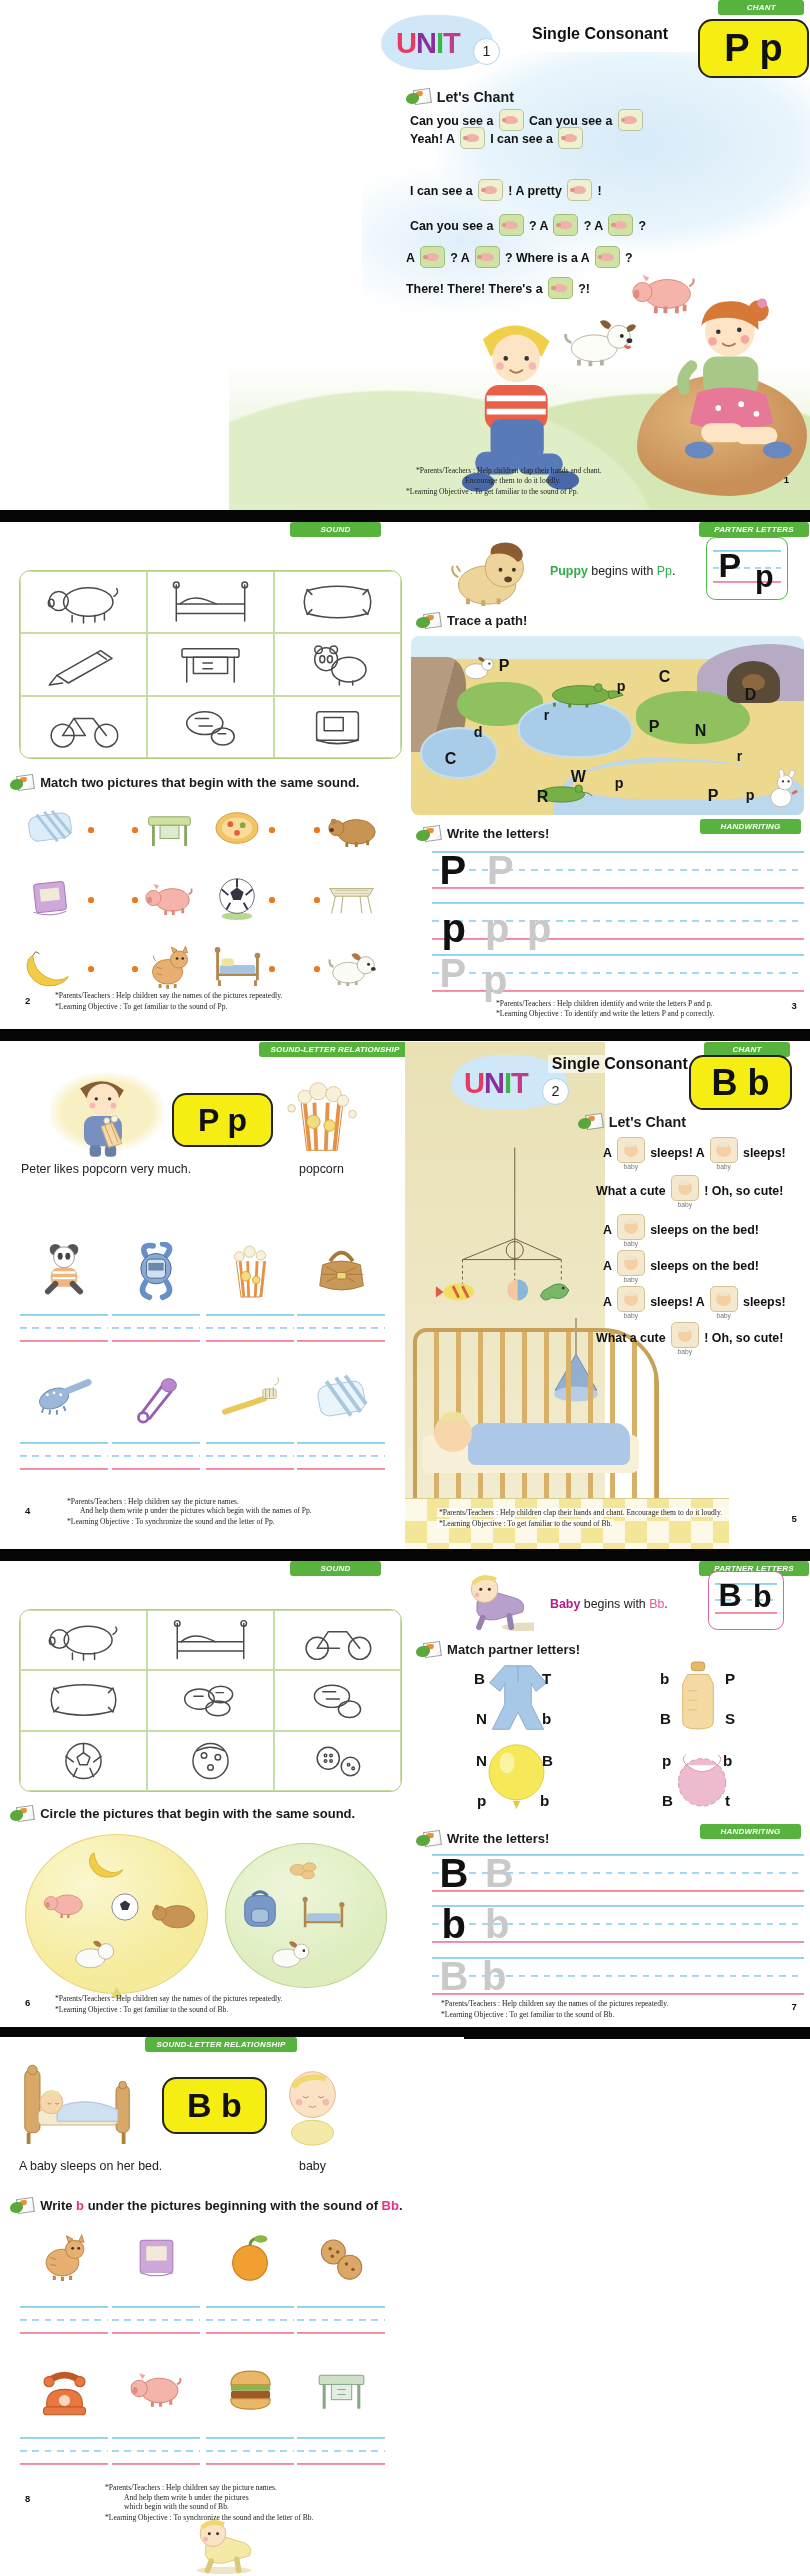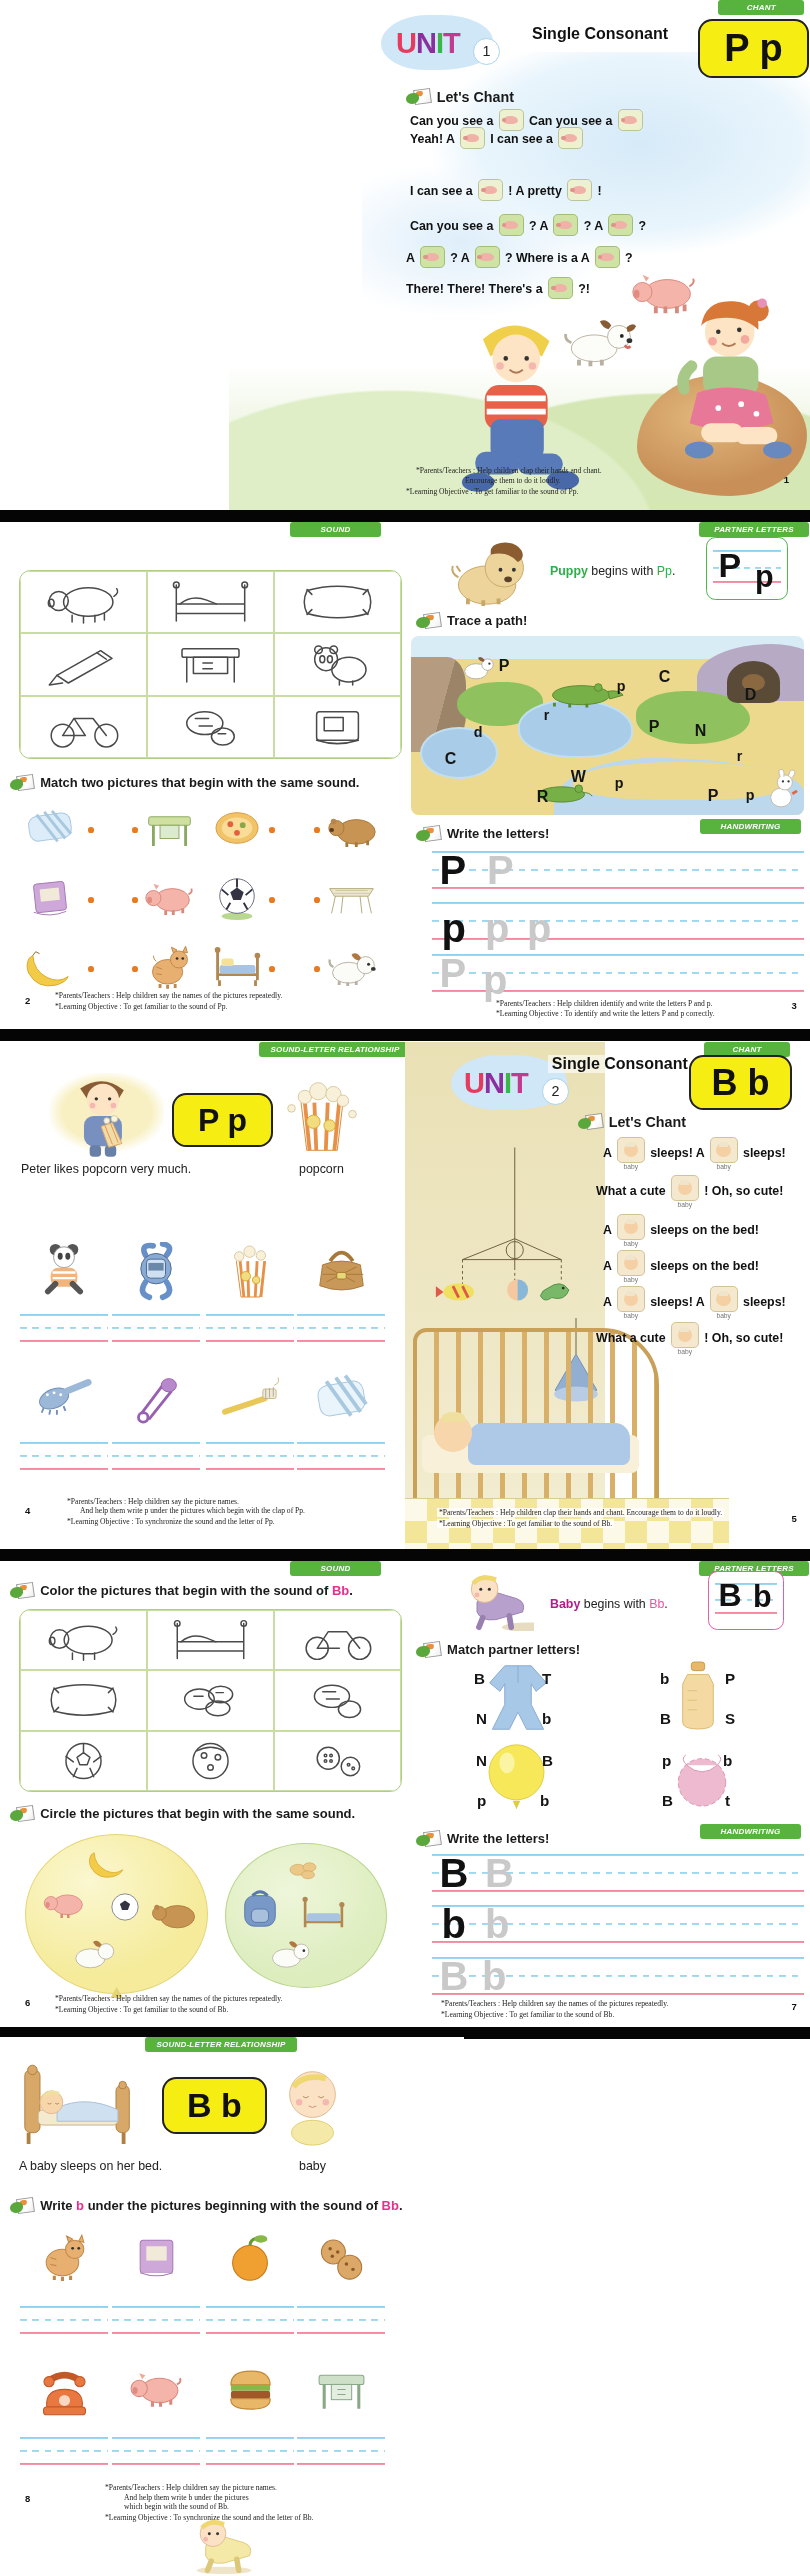--- a/index.html
+++ b/index.html
@@ -521,21 +521,21 @@
     </div>
     <div class="abs" style="left:297px;top:328px;width:88px;height:111px">
       <svg style="margin:0 auto" width="57" height="57" viewBox="0 0 60 60">
           <rect x="6" y="14" width="48" height="32" rx="10" transform="rotate(-10 30 30)" fill="#eaf4fb" stroke="#a8c8e0"></rect>
           <path d="M14 12l26 36M24 8l26 36M34 6l22 30" stroke="#a8c8e0" stroke-width="4"></path>
         </svg>
       <div class="wlines lines3 abs" style="left:0;top:69px"></div>
     </div>
     <div class="pagenum" style="left:25px;top:463px">4</div>
     <div class="foot" style="left:67px;top:455px">*Parents/Teachers : Help children say the picture names.</div>
-    <div class="foot" style="left:80px;top:464px">And help them write p under the pictures which begin with the clap of Pp.</div>
+    <div class="foot" style="left:80px;top:464px">And help them write p under the pictures which begin with the names of Pp.</div>
     <div class="foot" style="left:67px;top:475px">*Learning Objective : To synchronize the sound and the letter of Pp.</div>
   </div>
 
   <div class="page" id="pg5" style="left:405px;top:1042px;width:405px;height:507px">
     <div class="abs" style="left:0;top:0;width:200px;height:457px;background:linear-gradient(#e9e0b4,#f2ecd0),repeating-linear-gradient(90deg,rgba(0,0,0,0) 0 29px,rgba(255,255,255,.75) 29px 30.5px)"></div>
     <svg class="abs" style="left:29px;top:105px" width="152" height="191" viewBox="0 0 160 200">
         <path d="M85 0v96M30 118h104M85 96l-55 22M85 96l49 22M85 96v30" stroke="#6a5a3a" fill="none"></path>
         <circle cx="85" cy="108" r="9" fill="none" stroke="#6a5a3a"></circle>
         <path d="M30 118v26M134 118v22M85 126v16" stroke="#6a5a3a" stroke-dasharray="3 3" fill="none"></path>
         <ellipse cx="26" cy="152" rx="16" ry="9" fill="#f0e060"></ellipse>
@@ -576,24 +576,20 @@
     <div class="chantline" style="left:191px;top:280px">What a cute <span class="chantpic baby"><i>baby</i></span> ! Oh, so cute!</div>
     <div class="foot" style="left:32px;top:466px;background:rgba(255,255,255,.8);padding:0 1.9px">*Parents/Teachers : Help children clap their hands and chant. Encourage them to do it loudly.</div>
     <div class="foot" style="left:32px;top:477px;background:rgba(255,255,255,.8);padding:0 1.9px">*Learning Objective : To get familiar to the sound of Bb.</div>
     <div class="pagenum" style="right:13.3px;top:471px">5</div>
   </div>
 
   <div class="bar" style="top:1549px"></div>
 
   <div class="page" id="pg6" style="left:0;top:1561px;width:405px;height:466px">
     <div class="tab" style="left:290px;top:0;min-width:72px">SOUND</div>
-    <div class="instr" style="left:9.5px;top:19px;width:391px">
-        <span class="croc"></span>
-        <span class="txt"><span>Color the pictures that begin with the sound of </span><span class="hl">Bb</span><span>.</span></span>
-      </div>
     <div class="gridbox" style="left:19px;top:48px;width:381px;height:181px;grid-template:repeat(3,1fr)/repeat(3,1fr)">
       <div>
           <svg class="la" width="95" height="48" viewBox="0 0 100 52">
             <ellipse cx="55" cy="26" rx="26" ry="15"></ellipse>
             <circle cx="24" cy="25" r="10"></circle>
             <ellipse cx="16" cy="27" rx="3" ry="4"></ellipse>
             <path d="M38 40v7M50 41v7M62 40v7M82 20q6-4 3-8"></path>
           </svg>
         </div>
       <div>

